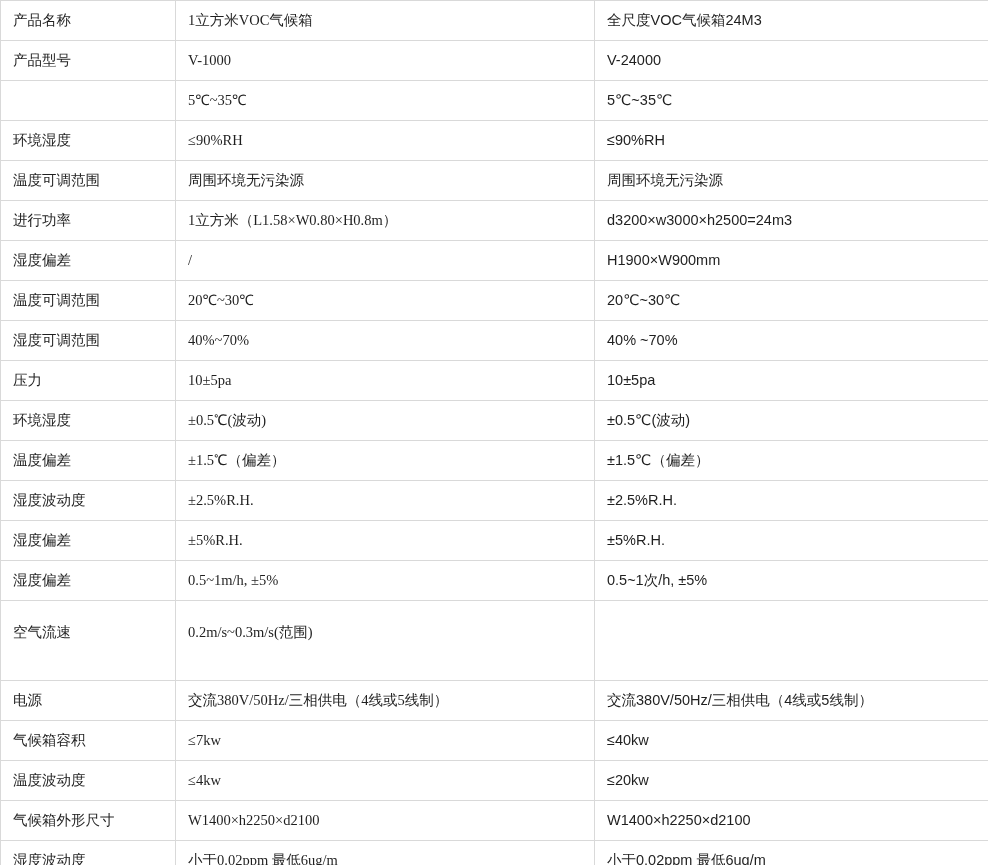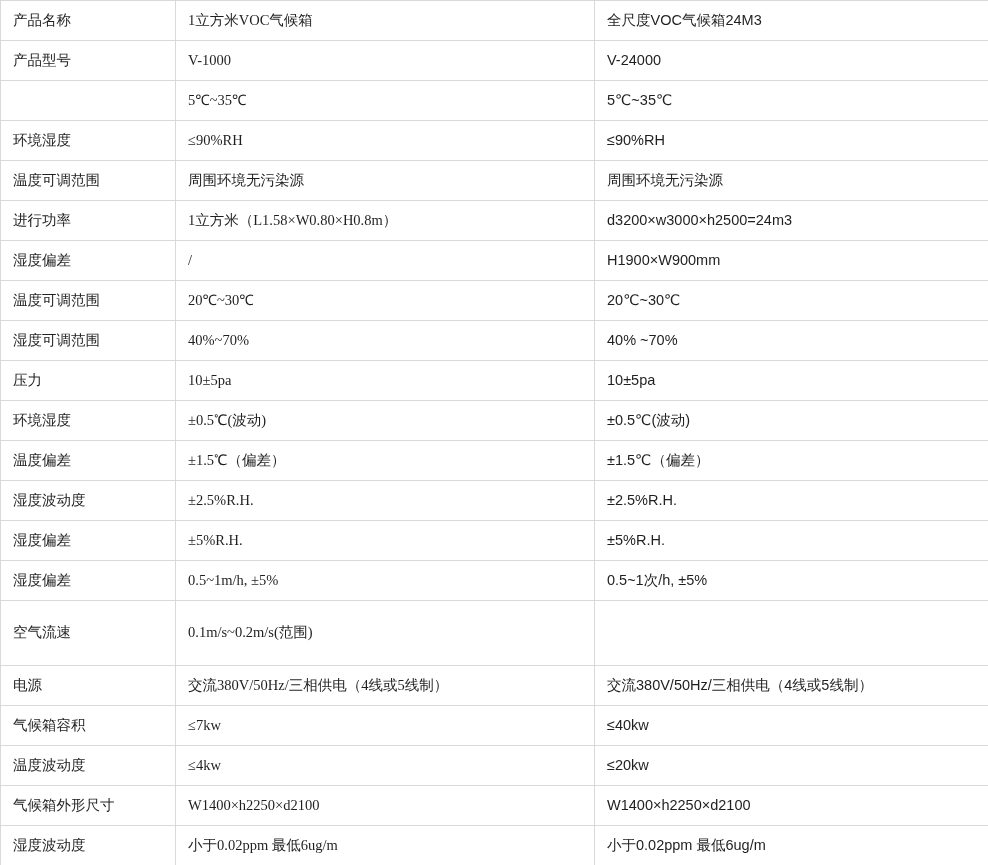--- a/index.html
+++ b/index.html
@@ -40,21 +40,21 @@
   }
   td.col-a {
     width: 396px;
     font-family: Liberation Serif, serif;
   }
   td.col-b {
     width: 396px;
   }
   tr.tall td {
     padding-top: 21px;
-    padding-bottom: 22px;
+    padding-bottom: 37px;
   }
 </style>
 </head>
 <body>
 
 <div class="page">
   <table class="spec-table">
     <tbody>
         <tr>
           <td class="col-label">产品名称</td>
@@ -126,21 +126,21 @@
           <td class="col-a">±5%R.H.</td>
           <td class="col-b">±5%R.H.</td>
         </tr>
         <tr>
           <td class="col-label">湿度偏差</td>
           <td class="col-a">0.5~1m/h, ±5%</td>
           <td class="col-b">0.5~1次/h, ±5%</td>
         </tr>
         <tr class="tall">
           <td class="col-label">空气流速</td>
-          <td class="col-a">0.1m/s~0.2m/s(范围)</td>
+          <td class="col-a">0.2m/s~0.3m/s(范围)</td>
           <td class="col-b"></td>
         </tr>
         <tr>
           <td class="col-label">电源</td>
           <td class="col-a">交流380V/50Hz/三相供电（4线或5线制）</td>
           <td class="col-b">交流380V/50Hz/三相供电（4线或5线制）</td>
         </tr>
         <tr>
           <td class="col-label">气候箱容积</td>
           <td class="col-a">≤7kw</td>

